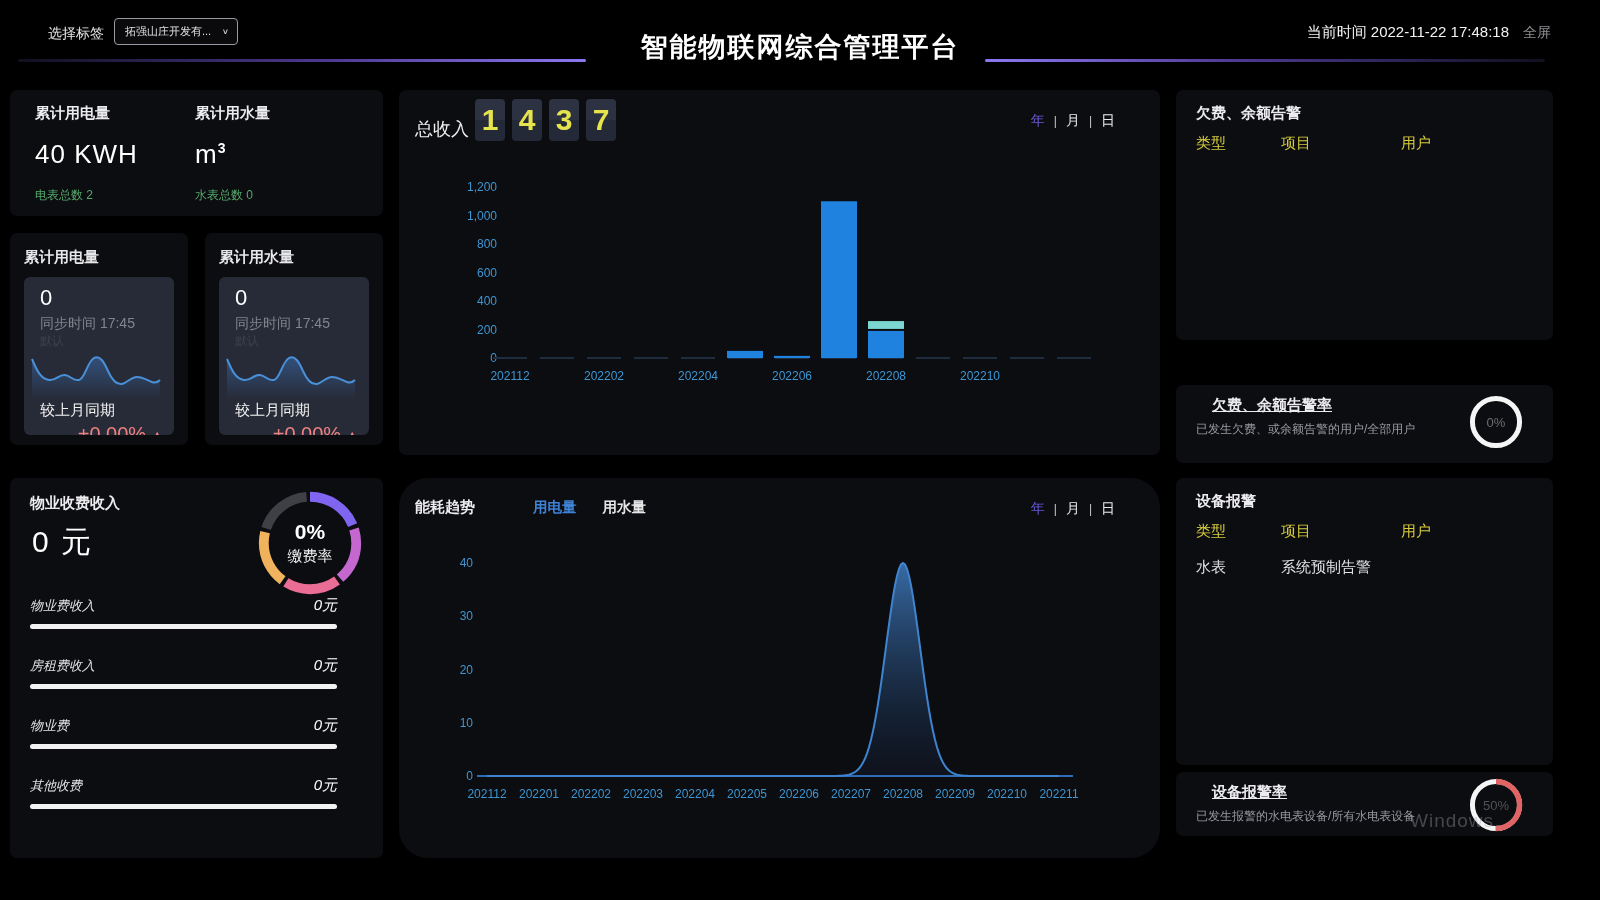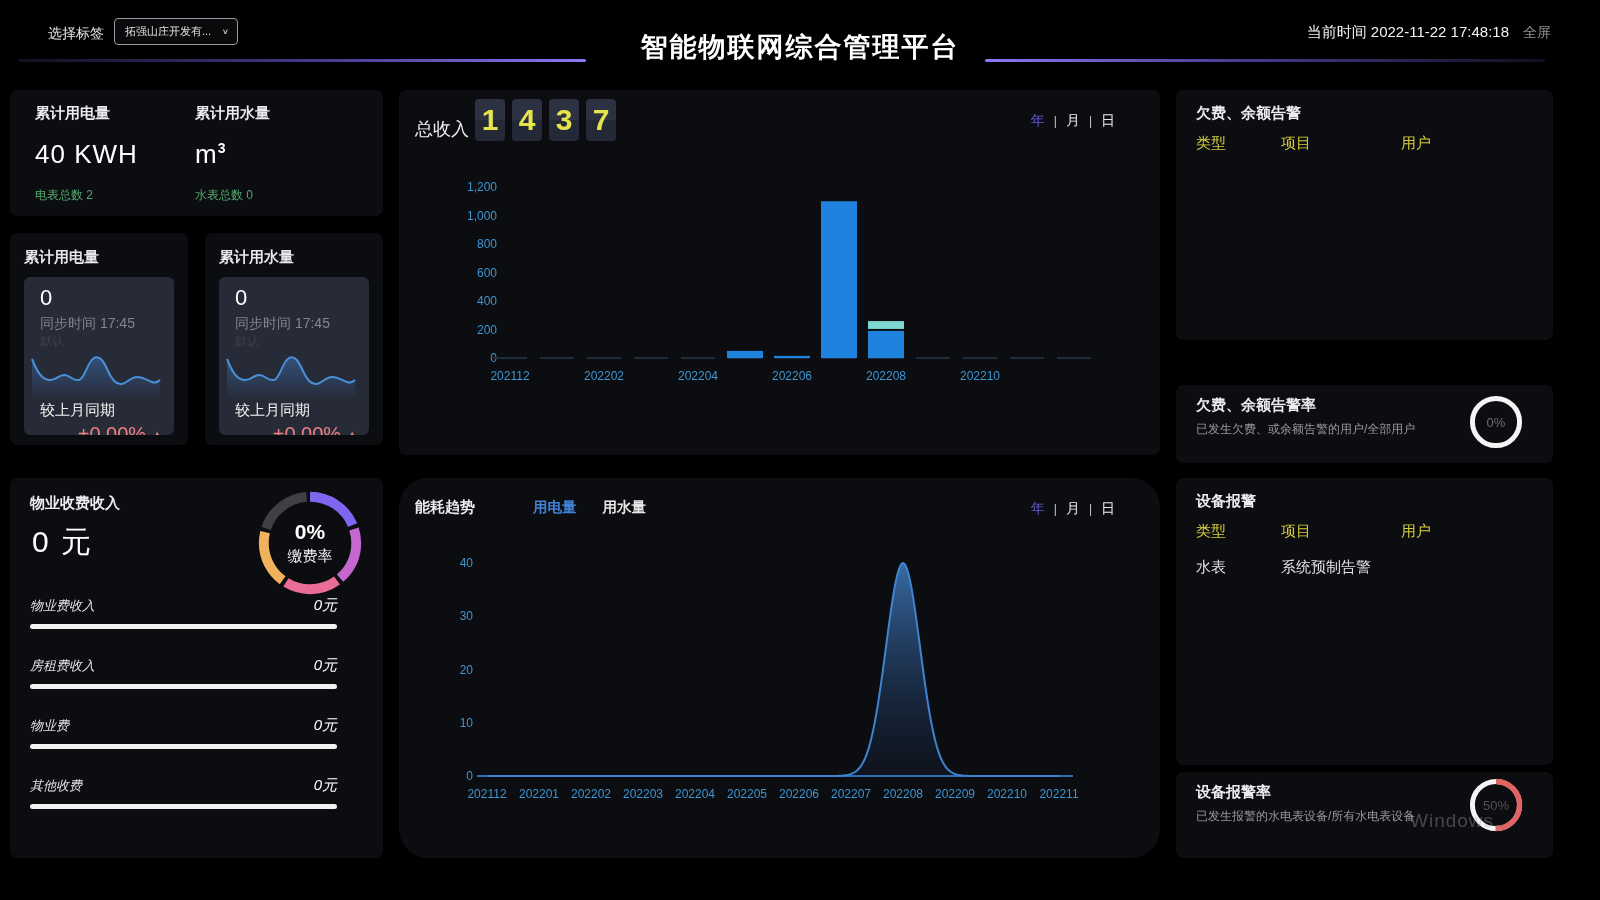--- a/index.html
+++ b/index.html
@@ -26,21 +26,21 @@
   .panel { position:absolute; background:#0c0d11; border-radius:7px; }
   #p-energy      { left:10px;   top:90px;  width:373px; height:126px; }
   #p-card-elec   { left:10px;   top:233px; width:178px; height:212px; }
   #p-card-water  { left:205px;  top:233px; width:178px; height:212px; }
   #p-property    { left:10px;   top:478px; width:373px; height:380px; }
   #p-revenue     { left:399px;  top:90px;  width:761px; height:365px; }
   #p-trend       { left:399px;  top:478px; width:761px; height:380px;border-radius:29px; }
   #p-alarm       { left:1176px; top:90px;  width:377px; height:250px; }
   #p-alarm-rate  { left:1176px; top:385px; width:377px; height:78px;  }
   #p-device      { left:1176px; top:478px; width:377px; height:287px; }
-  #p-device-rate { left:1176px; top:772px; width:377px; height:86px;  }
+  #p-device-rate { left:1176px; top:772px; width:377px; height:64px;  }
 
   .p-title { font-size:15px; font-weight:700; color:#ececee; }
 
   
   .es-col { position:absolute; top:14px; }
   .es-col.c1 { left:25px; } .es-col.c2 { left:185px; }
   .es-value { font-size:26px; font-weight:400; color:#fff; margin-top:16px; letter-spacing:1px; }
   .es-value sup { font-size:14px; font-weight:700; }
   .es-meta { font-size:12px; color:#55a96c; margin-top:17px; }
 
@@ -96,21 +96,21 @@
   .t-chart-svg { position:absolute; left:10px; top:60px; width:740px; height:300px; }
 
   
   .tbl-title { position:absolute; left:20px; top:14px; }
   .tbl { position:absolute; left:20px; right:16px; top:44px; display:grid;
     grid-template-columns:85px 120px 1fr; row-gap:17px; font-size:15px; }
   .tbl .th { color:#d6cc3c; font-weight:400; }
   .tbl .tcell { color:#e2e2e4; }
 
   
-  .rate-title { position:absolute; left:20px; top:11px; }
+  .rate-title { position:absolute; left:36px; top:11px;text-decoration:underline; }
   .rate-sub { position:absolute; left:20px; top:36px; font-size:12px; color:#98989e; }
   .ring-wrap { position:absolute; width:58px; height:58px; }
   .ring-txt { position:absolute; inset:0; display:flex; align-items:center; justify-content:center;
     font-size:13px; }
   #p-alarm-rate .ring-wrap { right:28px; top:8px; }
   #p-device-rate .ring-wrap { right:28px; top:4px; }
   .ring-txt.dim { color:#6d6d71; }
   .ring-txt.dark { color:#515156; }
 
   .watermark { left:1410px; top:808px; font-size:19px; color:rgba(165,165,170,.38); letter-spacing:1px; z-index:5; }

